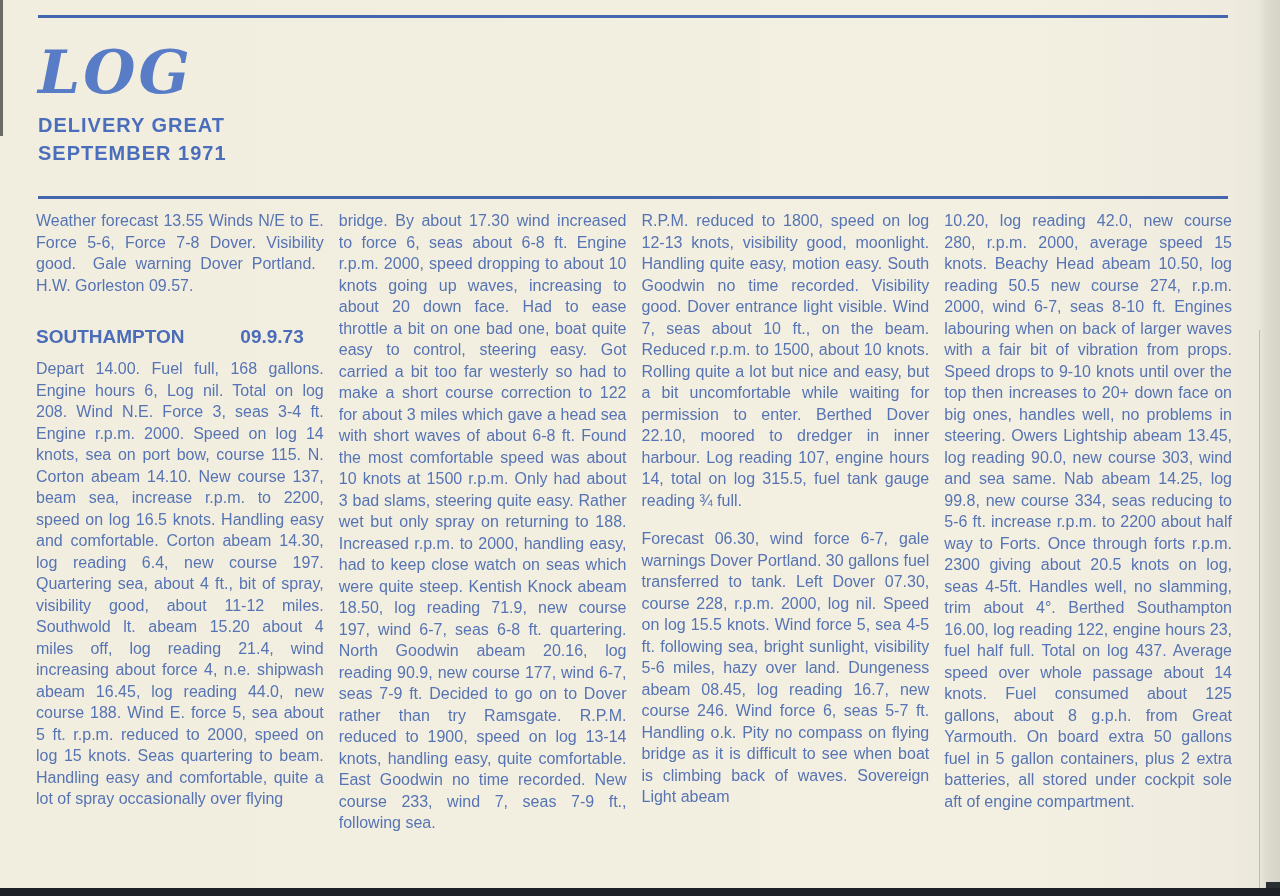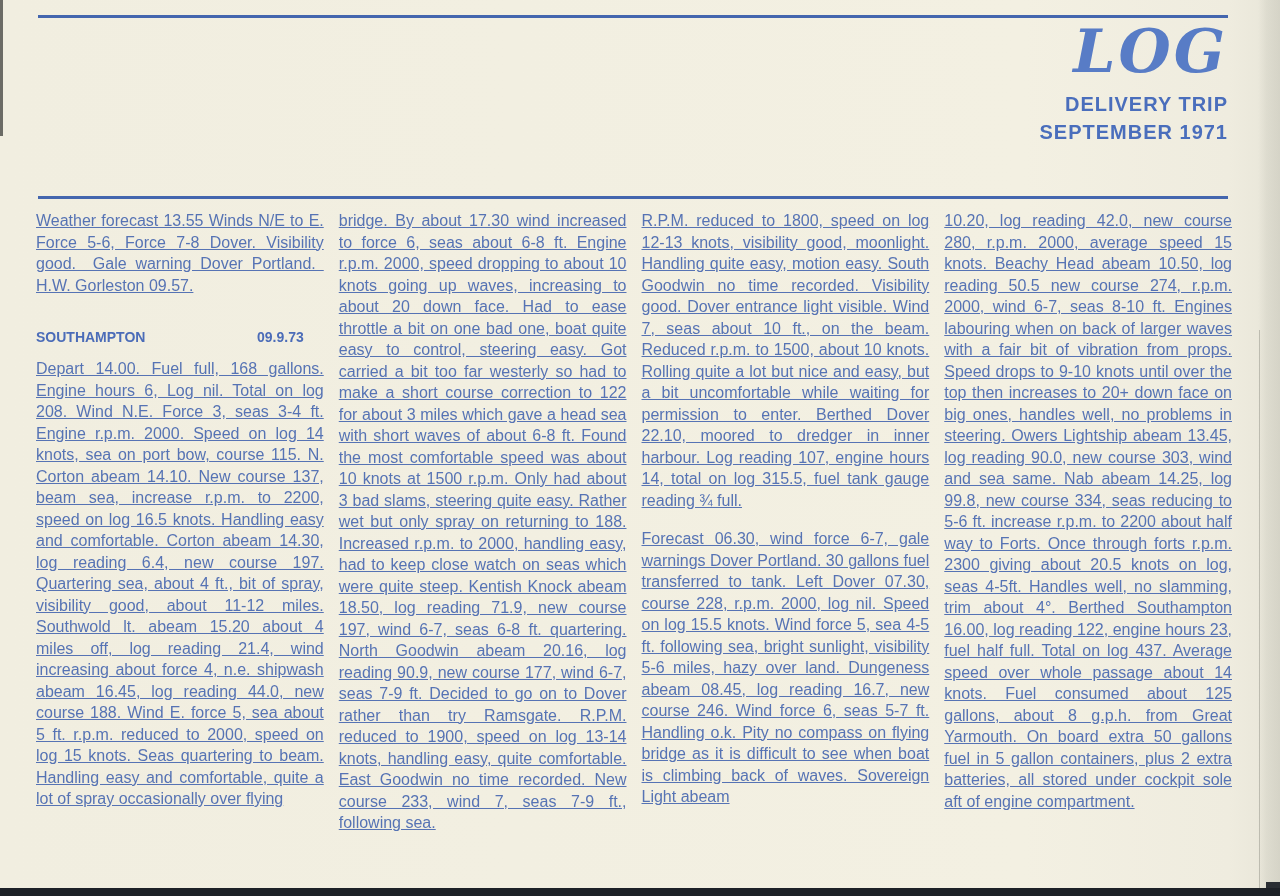--- a/index.html
+++ b/index.html
@@ -23,67 +23,67 @@
   .right-crease{
     position:absolute;right:20px;top:330px;width:1px;height:558px;
     background:rgba(110,110,100,.35);
   }
   .rule{
     position:absolute;left:38px;right:52px;height:3px;background:#4466ae;
   }
   .rule.top{top:15px;}
   .rule.under-header{top:196px;}
   .header{
-    position:absolute;left:38px;right:52px;top:20px;text-align:right;color:#4a6ebc;
+    position:absolute;left:38px;right:52px;top:41px;text-align:left;color:#4a6ebc;
   }
   .log-title{
     font-family:"DejaVu Serif", serif;
     font-weight:bold;font-style:italic;
     font-size:60px;line-height:62px;color:#587cc6;
     letter-spacing:3px;margin:0 0 8px 0;
   }
   .subtitle{
     font-weight:bold;font-size:20px;line-height:28px;letter-spacing:1px;margin:0;
   }
   .content{
     position:absolute;left:36px;top:210px;width:1196px;
     display:flex;gap:15px;color:#5673b4;
   }
   .col{flex:1 1 0;min-width:0;}
   .col p{
     margin:0;font-size:16px;line-height:21.5px;
-    text-align:justify;text-justify:inter-word;text-decoration:underline;
+    text-align:justify;text-justify:inter-word;
   }
   .block-gap{height:14px;}
   .small-gap{height:8px;}
   .col-heading{
     font-weight:bold;font-size:19px;line-height:26px;color:#4b6cb8;margin:0;
   }
   .heading-row{
     display:flex;justify-content:space-between;padding-right:20px;
-    font-weight:bold;font-size:14px;line-height:26px;color:#4b6cb8;
+    font-weight:bold;font-size:19px;line-height:26px;color:#4b6cb8;
   }
   .day-heading{font-size:20px;line-height:27px;}
   .bottom-strip{
     position:absolute;left:0;bottom:0;width:1280px;height:8px;background:#1d2127;
   }
   .bottom-right-notch{
     position:absolute;right:0;bottom:6px;width:14px;height:8px;background:#2a2e33;
   }
 </style>
 </head>
 <body>
 
 <div class="paper">
 
   <div class="rule top"></div>
 
   <div class="header">
     <div class="log-title">LOG</div>
-    <p class="subtitle">DELIVERY TRIP</p>
+    <p class="subtitle">DELIVERY GREAT</p>
     <p class="subtitle">SEPTEMBER 1971</p>
   </div>
 
   <div class="rule under-header"></div>
 
   <div class="content">
 
     <div class="col">
       <p>Weather forecast 13.55 Winds N/E to E. Force 5-6, Force 7-8 Dover. Visibility good.  Gale warning Dover Portland.  H.W. Gorleston 09.57.</p>
       <div class="block-gap"></div>

